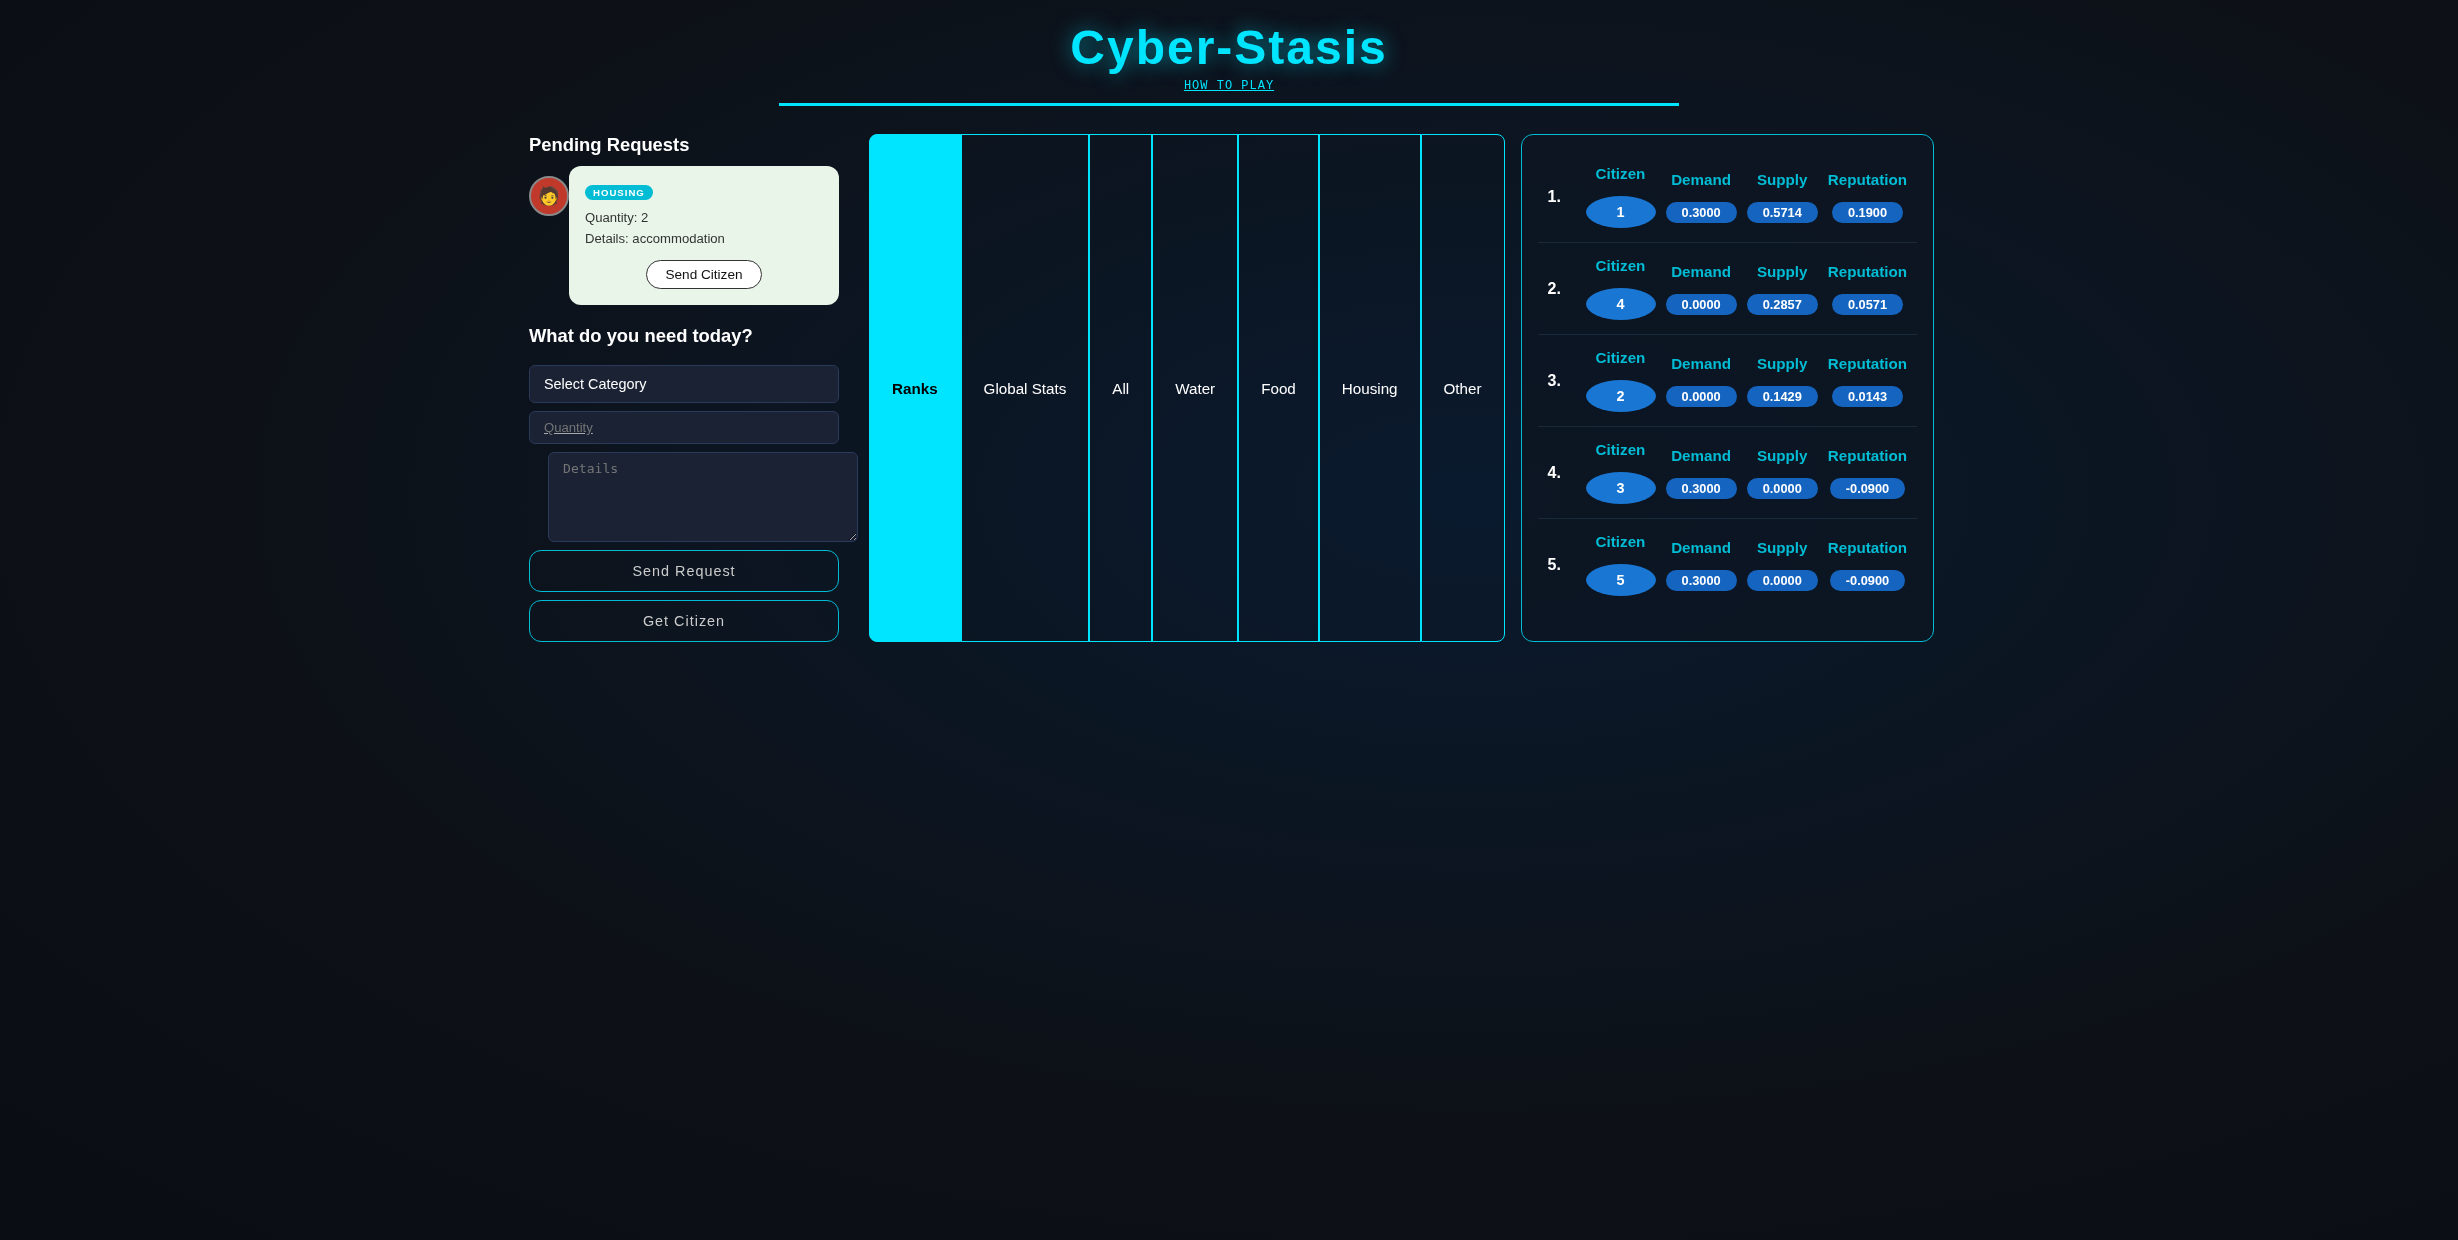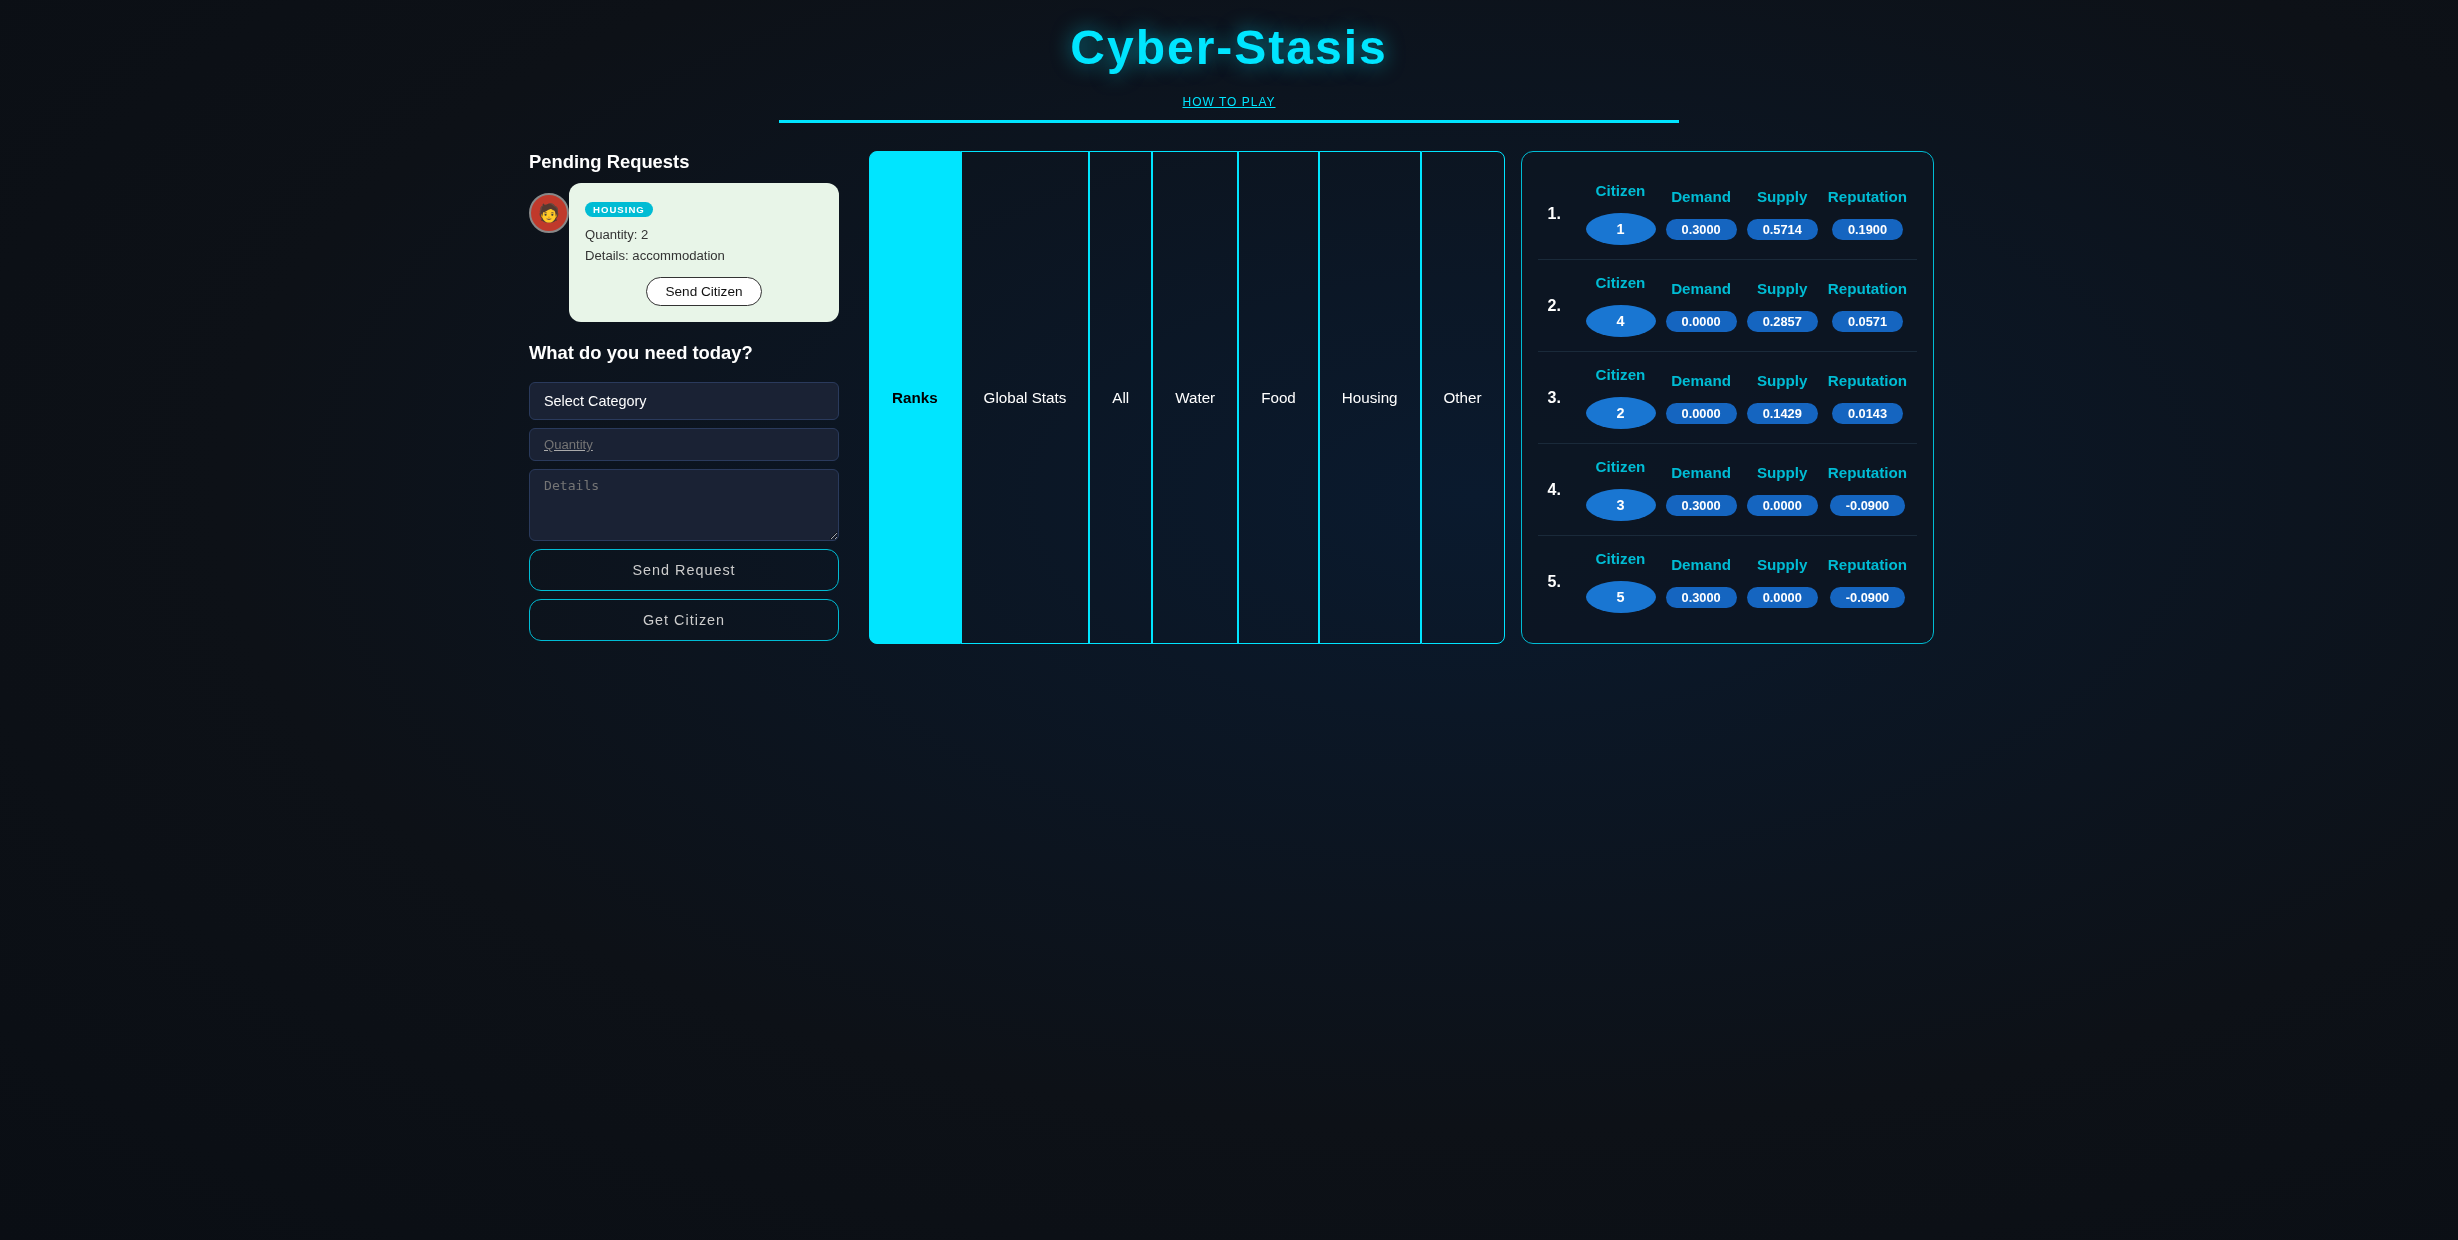--- a/index.html
+++ b/index.html
@@ -34,26 +34,27 @@
     .app-title {
       font-size: 3rem;
       font-weight: 900;
       color: #00e5ff;
       letter-spacing: 2px;
       text-shadow: 0 0 20px #00e5ff88;
     }
 
     .how-to-play-link {
       display: inline-block;
-      margin-top: 20px;
+      margin-top: 4px;
       color: #00e5ff;
       font-size: 0.75rem;
       text-decoration: underline;
       letter-spacing: 1px;
       cursor: pointer;
+      font-family: Liberation Mono, monospace;
     }
 
     
     .main-layout {
       display: flex;
       width: 100%;
       max-width: 1400px;
       gap: 30px;
       margin-top: 20px;
     }
@@ -168,22 +169,23 @@
     }
 
     .textarea-input {
       background: #1a2234;
       border: 1px solid #2a3a5c;
       border-radius: 6px;
       padding: 8px 14px;
       color: #aaa;
       font-size: 0.82rem;
       width: 100%;
-      height: 72px;
+      height: 90px;
       resize: vertical;
+      margin-left: 19px;
     }
 
     .action-btn {
       width: 100%;
       padding: 12px;
       border-radius: 12px;
       border: 1.5px solid #00bcd4;
       background: transparent;
       color: #ccc;
       font-size: 0.9rem;

